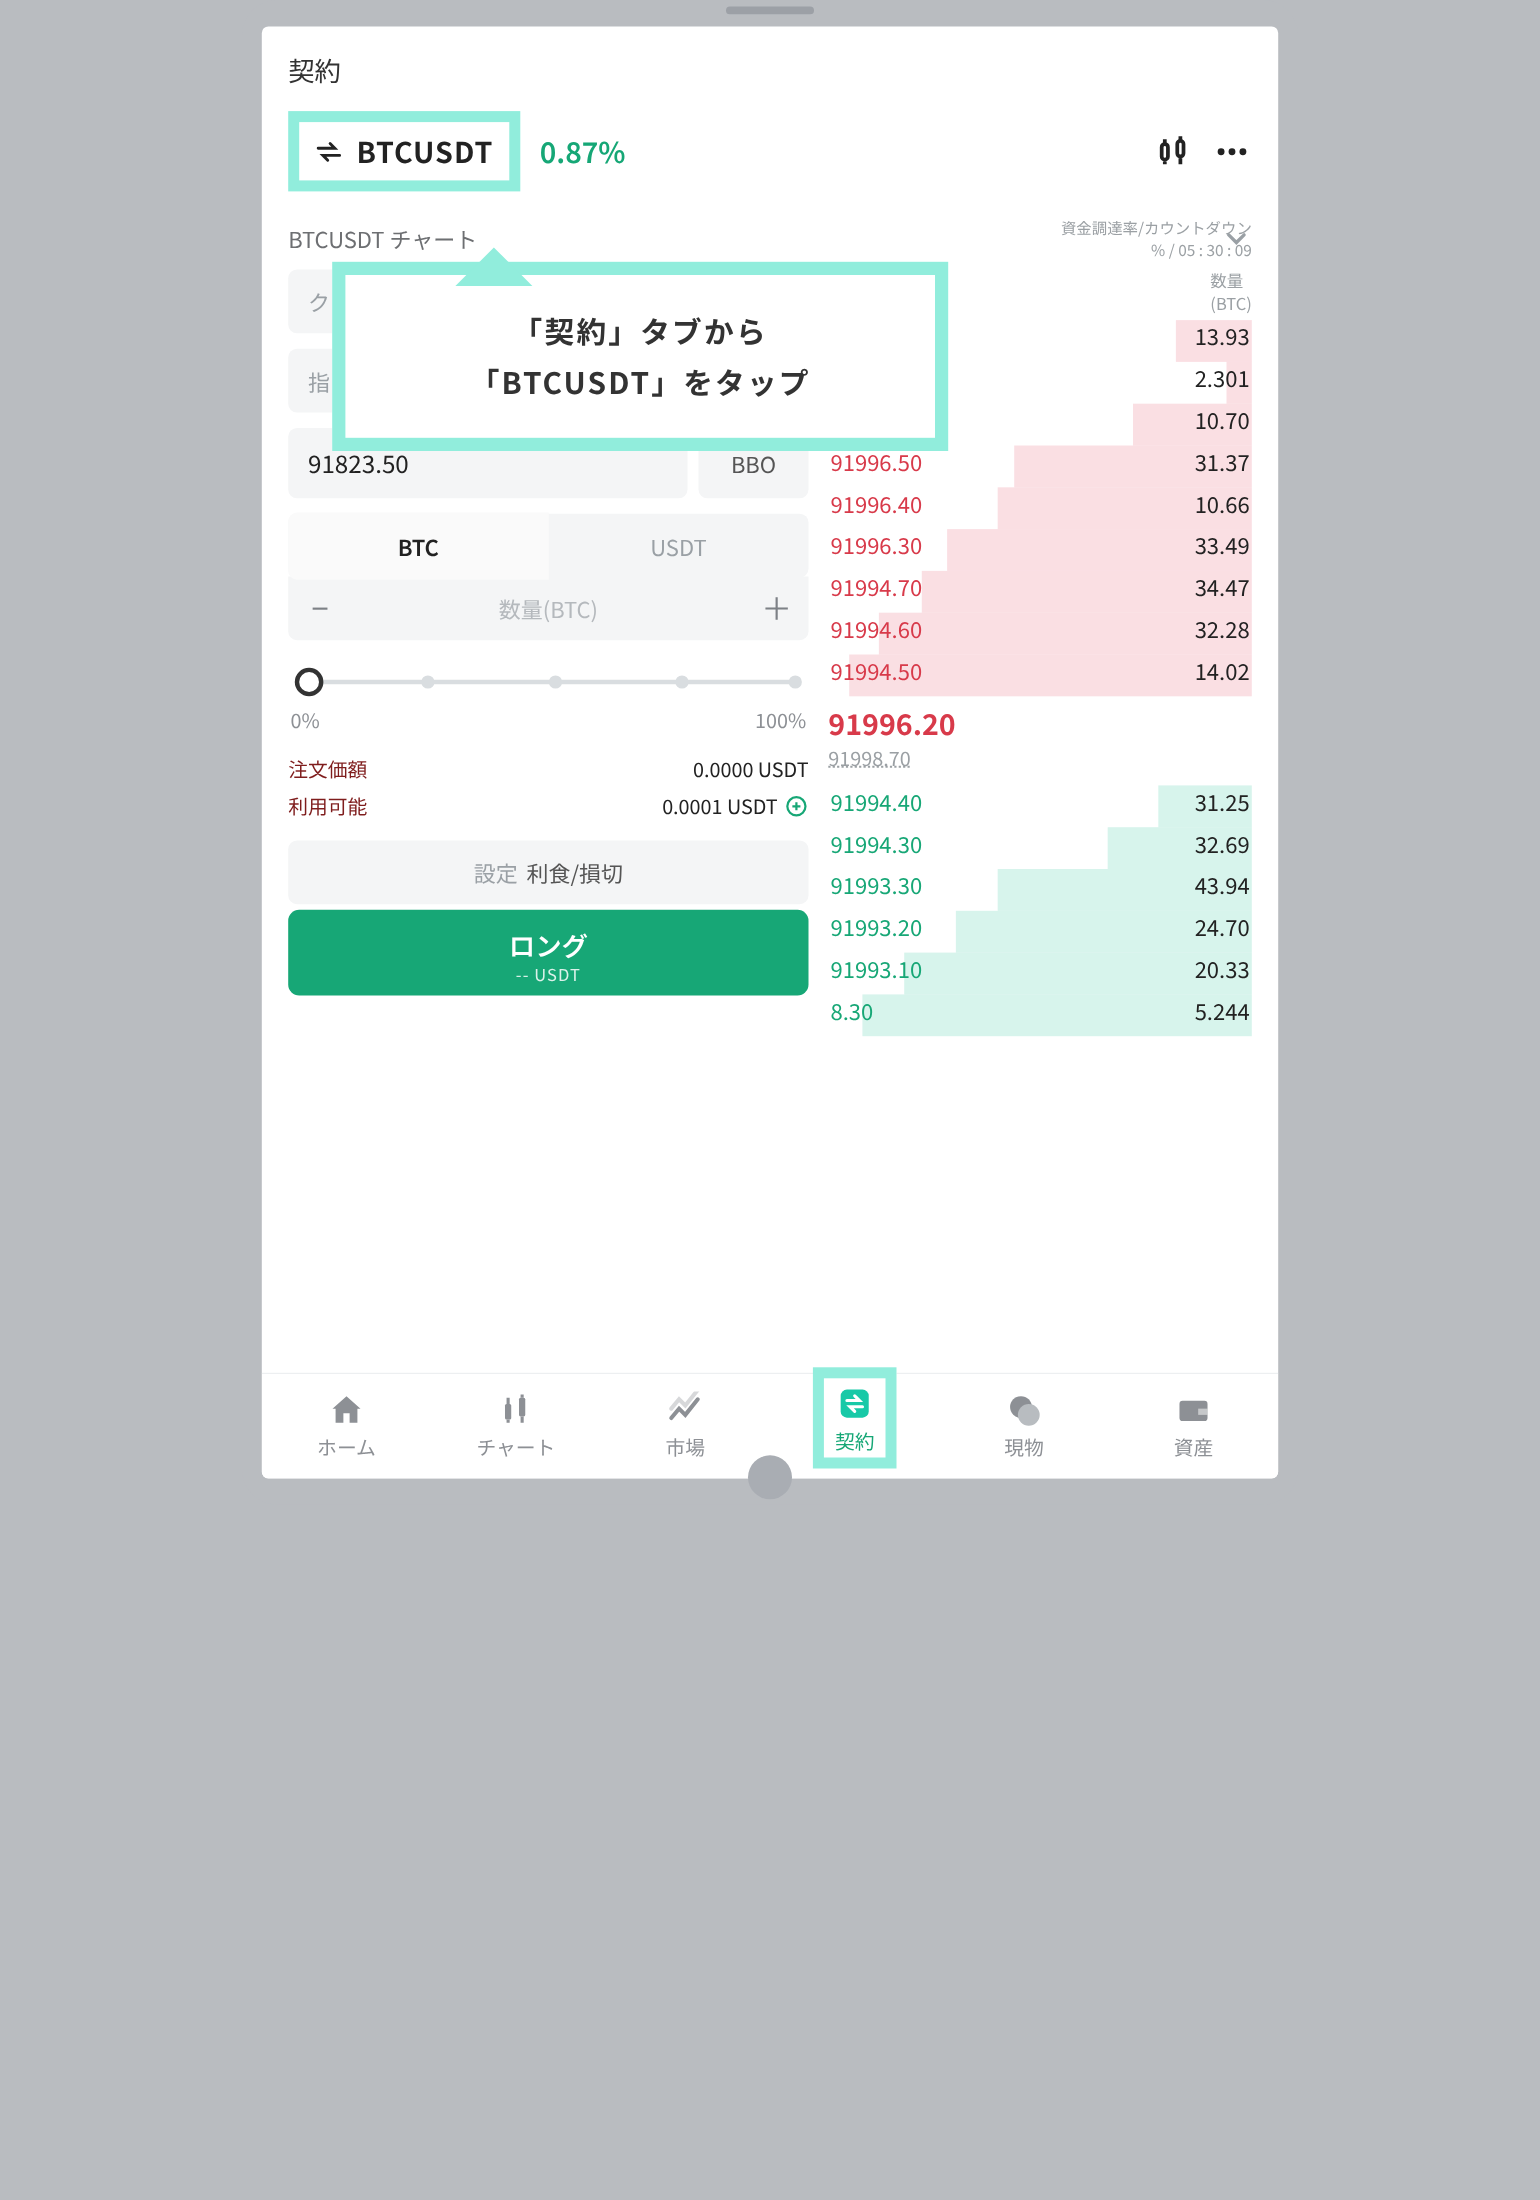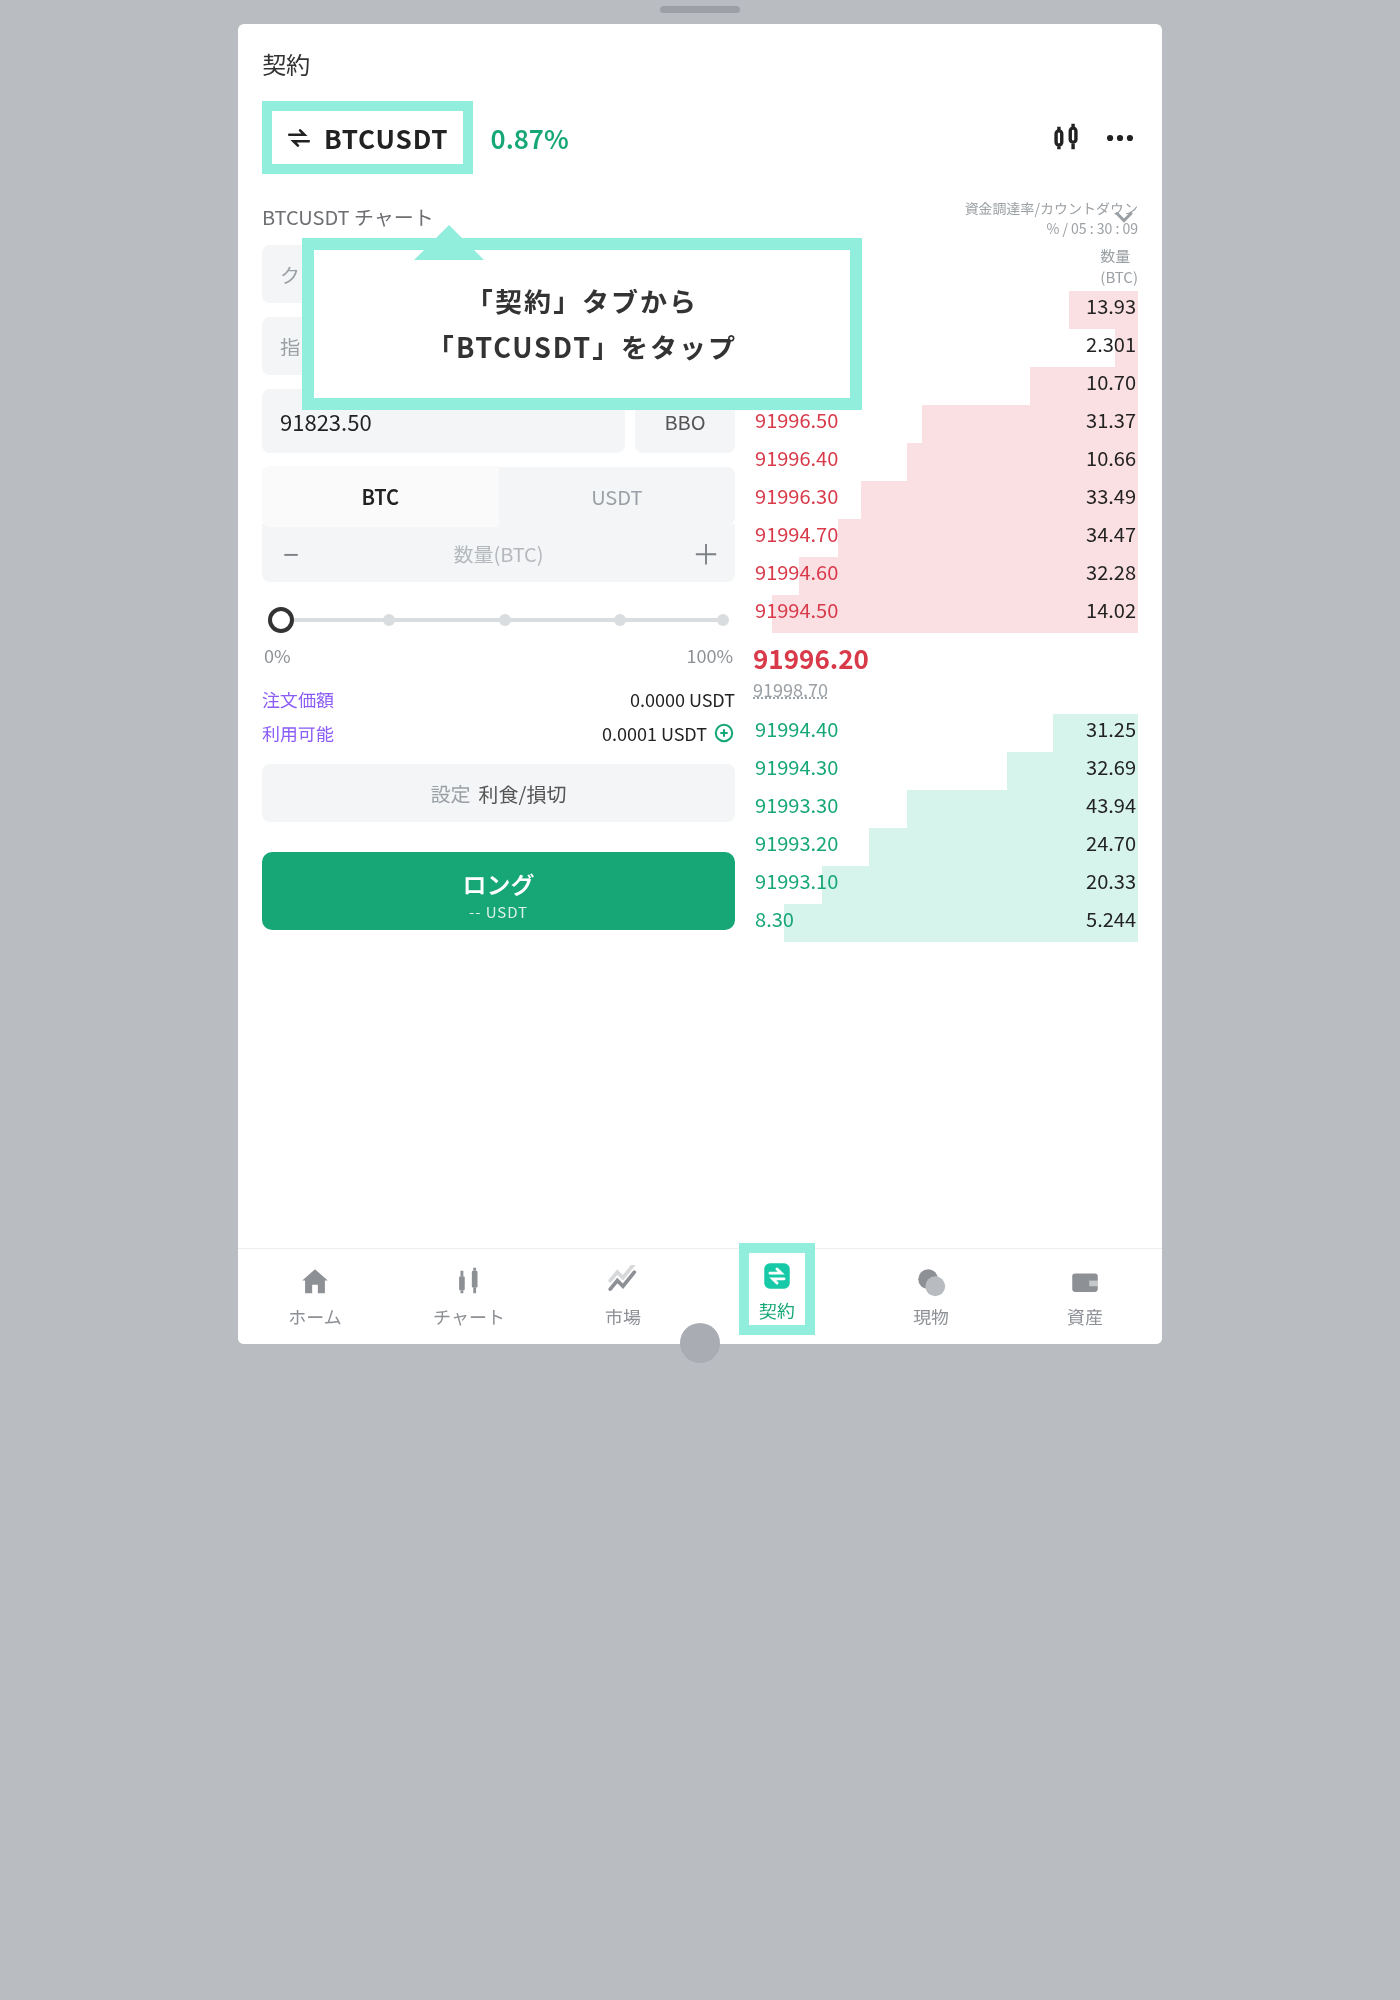--- a/index.html
+++ b/index.html
@@ -46,24 +46,24 @@
   .qtyrow .pm { width:58px; text-align:center; font-size:28px; color:#7d8186; }
   .qtyrow .lbl { flex:1; text-align:center; color:#b5b9bd; font-size:20px; }
 
   .slider { position:relative; height:32px; margin:22px 6px 6px; }
   .track { position:absolute; top:14px; left:6px; right:6px; height:4px; background:#d9dde0; border-radius:2px; }
   .dot { position:absolute; top:10px; width:12px; height:12px; background:#d9dde0; border-radius:50%; }
   .knob { position:absolute; top:3px; left:0; width:26px; height:26px; border:4px solid #333; background:#fff; border-radius:50%; }
   .sllbl { display:flex; justify-content:space-between; color:#8d9095; font-size:18px; padding:0 2px 14px; }
 
   .kvrow { display:flex; justify-content:space-between; align-items:center; font-size:18px; padding:4px 0; }
-  .kvrow .k { color:#8b5cf6; }
+  .kvrow .k { color:#7f1d1d; }
   .kvrow .v { color:#222; display:flex; align-items:center; gap:6px; }
 
-  .longbtn { background:#17a776; color:#fff; border-radius:10px; text-align:center; padding:14px 0 8px; margin-top:30px; }
+  .longbtn { background:#17a776; color:#fff; border-radius:10px; text-align:center; padding:14px 0 8px; margin-top:5px; }
   .longbtn .t1 { font-size:24px; font-weight:600; }
   .longbtn .t2 { font-size:15px; opacity:.85; letter-spacing:1px; }
 
   .ohead { display:flex; justify-content:flex-end; gap:40px; font-size:15px; color:#9ba0a4; padding:0 0 4px; }
   .orow { position:relative; height:38px; display:flex; align-items:flex-start; justify-content:space-between; font-size:20px; padding:0 2px; }
   .orow .p { z-index:2; }
   .orow .q { z-index:2; color:#222; font-size:20px; }
   .orow .bar { position:absolute; top:0; right:0; bottom:0; opacity:.45; z-index:1; }
   .ask .p { color:#d83a4a; }
   .ask .bar { background:#f3b9c0; }

